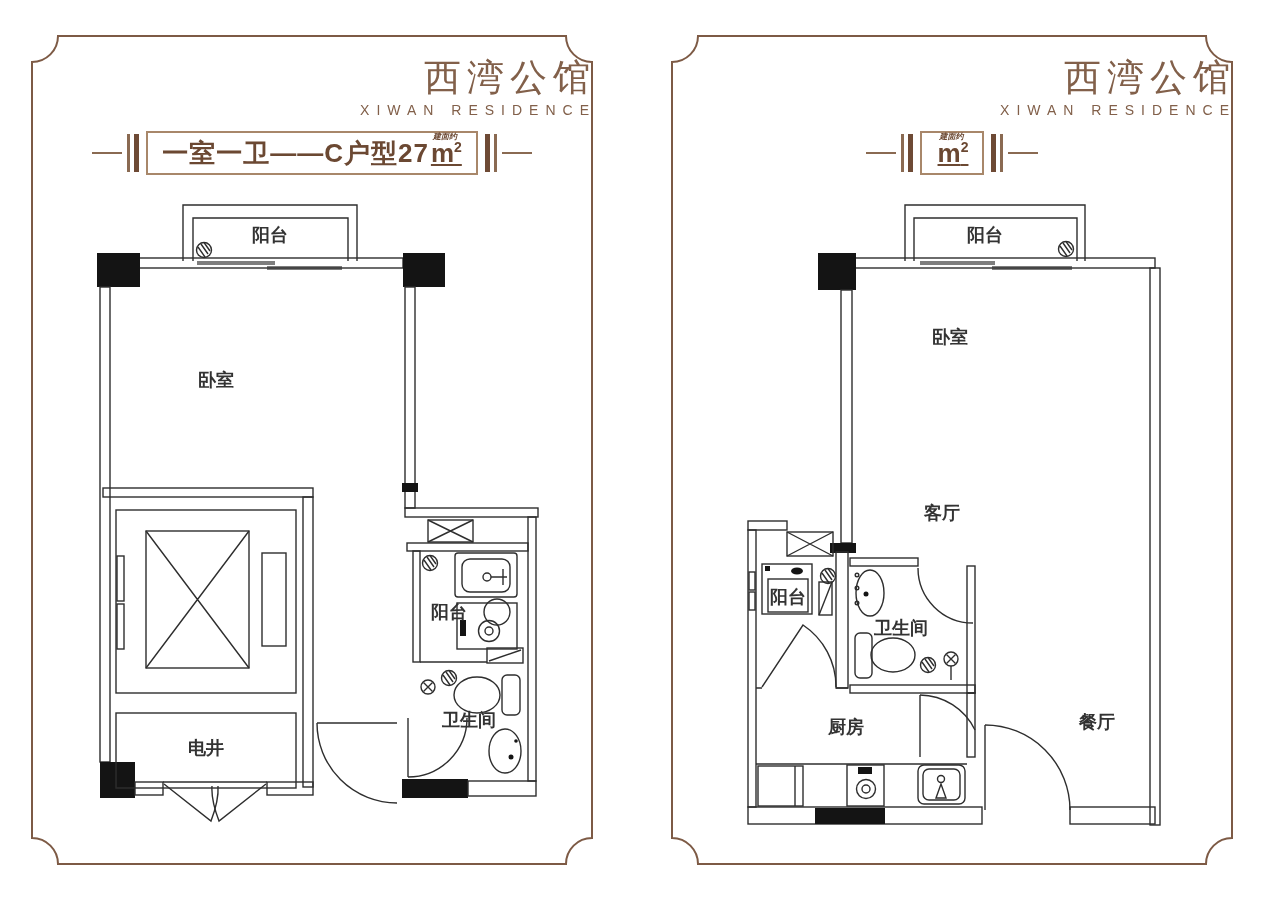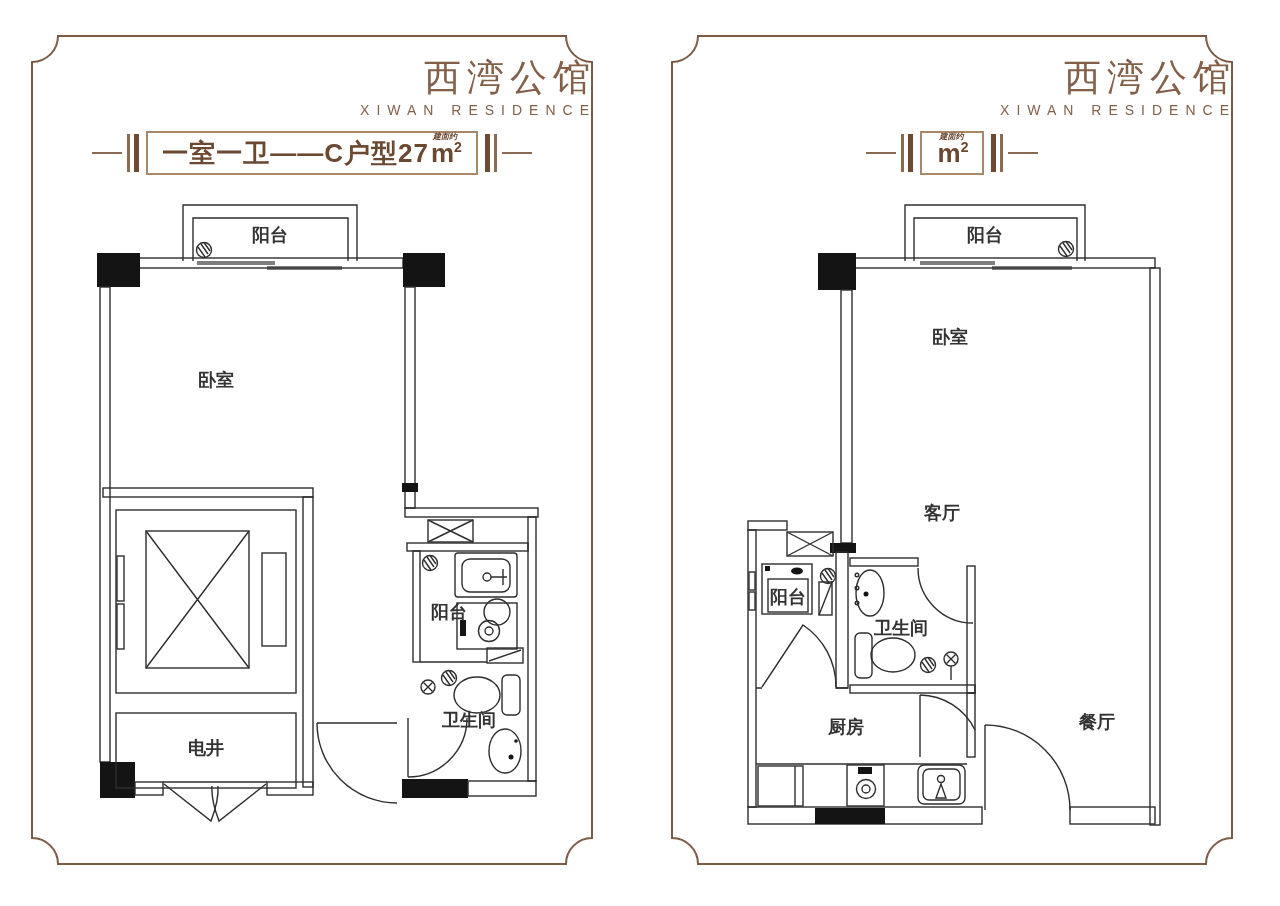--- a/index.html
+++ b/index.html
@@ -14,21 +14,21 @@
   .banner-row{position:absolute;top:99px;left:0;right:0;display:flex;align-items:center;justify-content:center;}
   .orn{display:flex;align-items:center;}
   .orn-line{width:30px;height:2px;background:#8a6a52;}
   .orn-bar-thin{width:3px;height:38px;background:#8a6a52;margin:0 0 0 5px;}
   .orn-bar-thick{width:5px;height:38px;background:#6e4a35;margin:0 7px 0 4px;}
   .orn.right .orn-bar-thin{margin:0 5px 0 0;}
   .orn.right .orn-bar-thick{margin:0 4px 0 7px;}
   .banner-box{border:2px solid #a8876a;background:#fff;height:40px;display:flex;align-items:center;
               padding:0 14px;white-space:nowrap;}
   .banner-text{font-size:26px;font-weight:bold;color:#6b4832;letter-spacing:1px;}
-  .m-wrap{position:relative;display:inline-block;font-size:26px;font-weight:bold;color:#6b4832;margin-left:2px;}
+  .m-wrap{position:relative;display:inline-block;font-size:26px;font-weight:bold;color:#6b4832;margin-left:2px;text-decoration:underline;}
   .area-note{position:absolute;top:-7px;left:2px;font-size:8px;font-weight:bold;letter-spacing:0;color:#6b4832;}
   .area-sup{font-size:14px;vertical-align:super;font-weight:bold;}
   .plan-svg{pointer-events:none;}
   .plan-svg .ln{stroke:#2e2e2e;stroke-width:1.4;fill:none;}
   .plan-svg .blk{fill:#141414;stroke:none;}
   .plan-svg .slider{fill:#7e7e7e;stroke:none;}
   .room-label{font-size:18px;fill:#333;font-weight:600;text-anchor:middle;
               font-family:"Liberation Sans","DejaVu Sans",sans-serif;}
 </style>
 </head>

